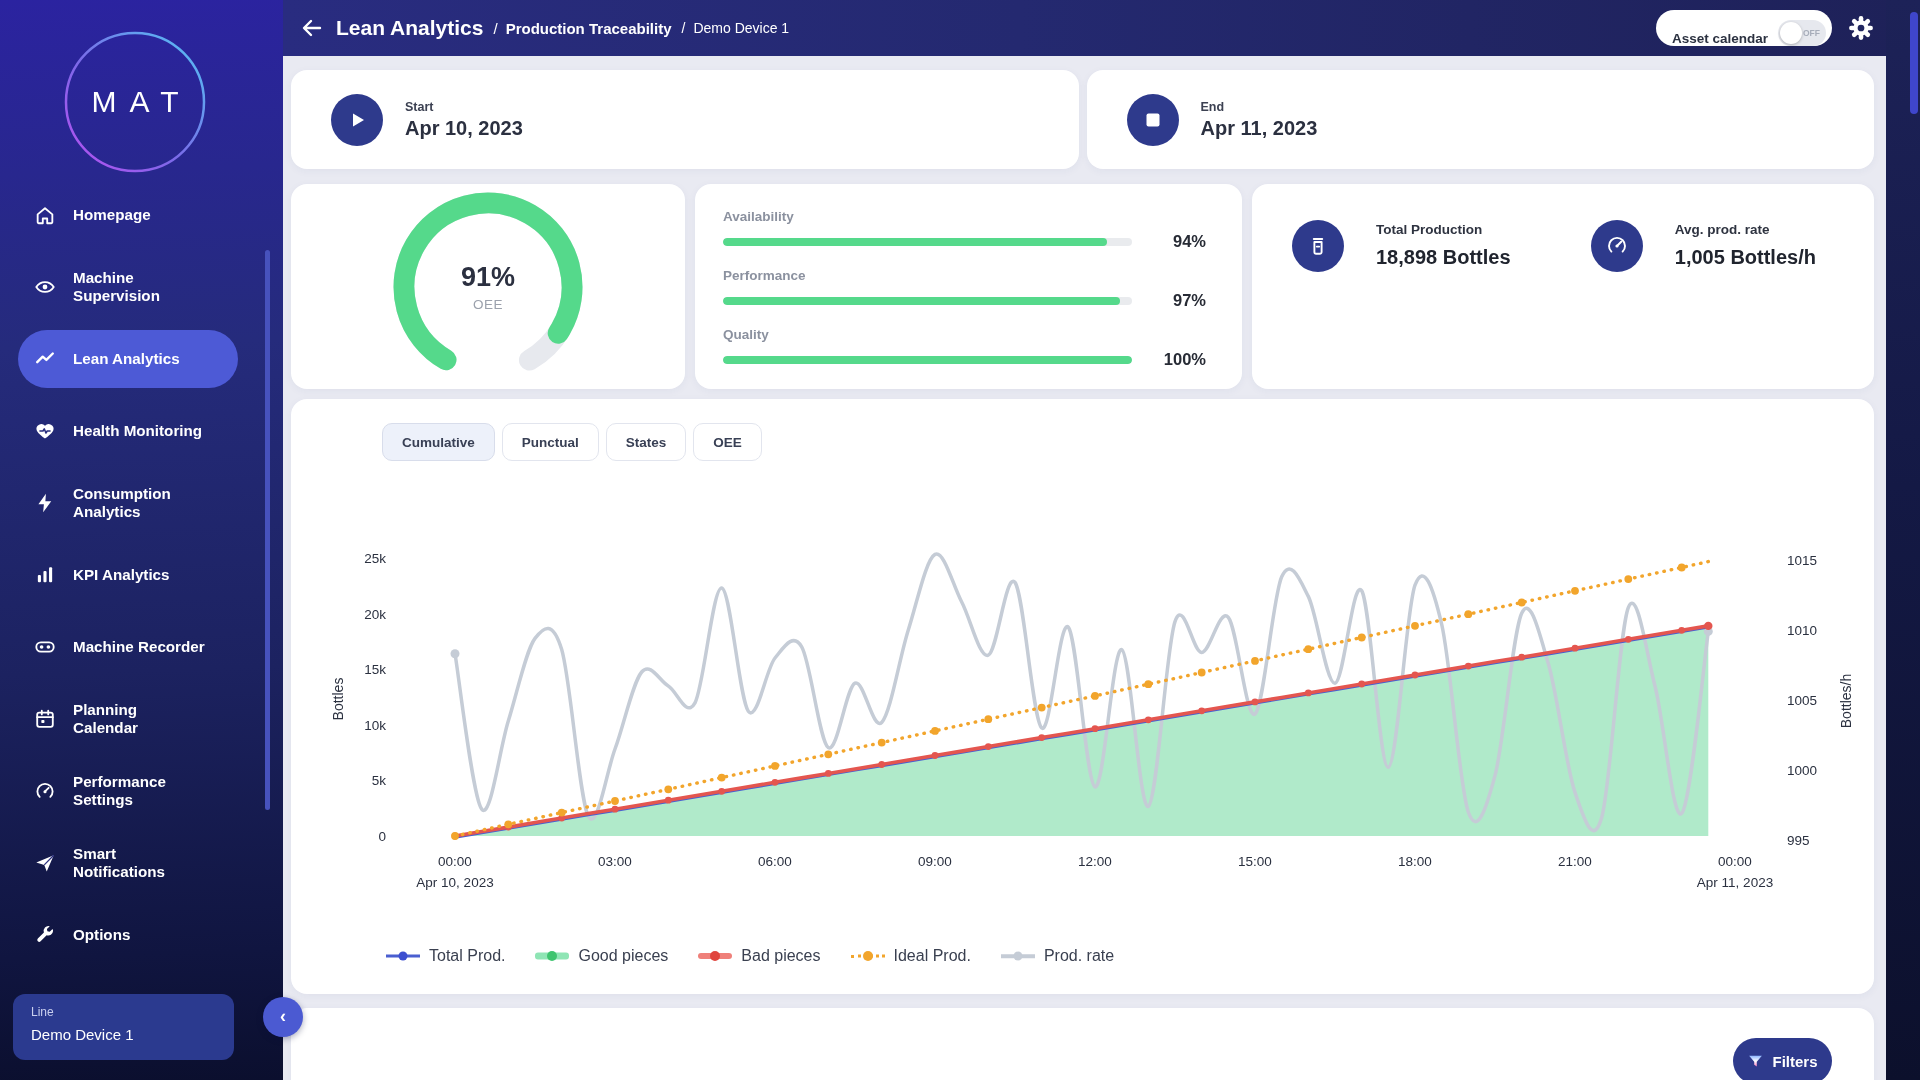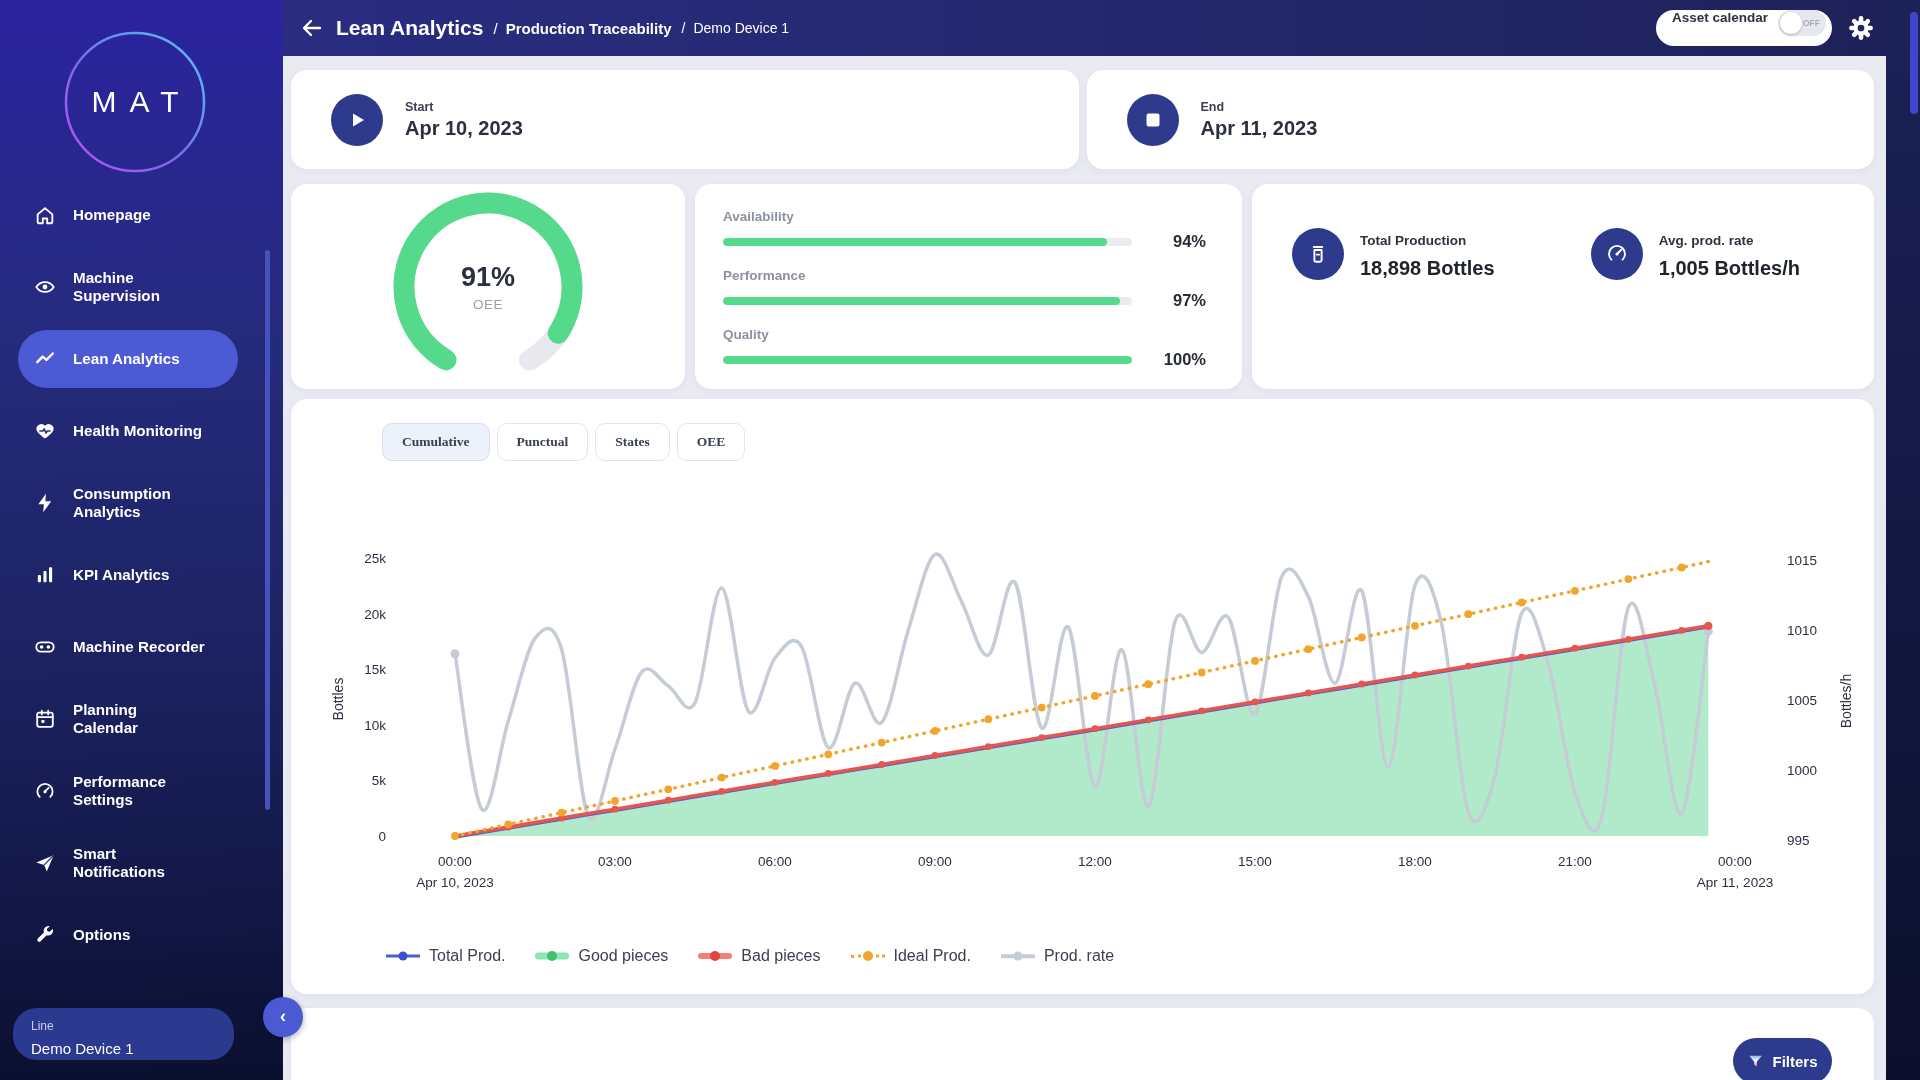--- a/index.html
+++ b/index.html
@@ -14,39 +14,39 @@
     color:#fff; font-size:30px; font-weight:400; letter-spacing:13px; padding-left:13px; }
   .nav { position:absolute; top:179px; left:0; right:12px; }
   .nav-item { height:72px; display:flex; align-items:center; padding-left:34px; cursor:pointer; }
   .nav-item .nicon { width:22px; height:22px; flex:0 0 22px; margin-right:17px; display:flex; align-items:center; }
   .nav-item .nlabel { color:#fff; font-size:15.2px; font-weight:700; line-height:1.2;
     max-width:150px; white-space:pre-line; }
   .nav-item.selected { height:58px; margin:7px 33px 7px 18px; padding-left:16px;
     background:#4d5ad6; border-radius:29px; }
   .side-scroll { position:absolute; top:250px; right:13px; width:5px; height:560px;
     border-radius:3px; background:#4752bd; }
-  .line-card { position:absolute; left:13px; bottom:20px; width:221px; height:52px;
-    background:#2b3a8f; border-radius:24px; padding:11px 18px; cursor:pointer;margin-top:32px; }
+  .line-card { position:absolute; left:13px; bottom:20px; width:221px; height:66px;
+    background:#2b3a8f; border-radius:12px; padding:11px 18px; cursor:pointer;margin-top:32px; }
   .line-card .llabel { color:#c9cfee; font-size:12px; font-weight:400; }
   .line-card .lvalue { color:#fff; font-size:15px; font-weight:400; margin-top:7px; }
   .collapse-btn { position:absolute; left:263px; top:997px; width:40px; height:40px; border-radius:50%;
     background:#4b5ad2; border:none; color:#fff; font-size:18px; font-weight:700; cursor:pointer; z-index:9;
     box-shadow:0 2px 6px rgba(10,15,60,.35); display:flex; align-items:center; justify-content:center; padding-bottom:2px; }
 
   
   .topbar { position:absolute; left:283px; right:0; top:0; height:56px;
     background:linear-gradient(90deg,#292c80 0%,#242970 45%,#1e2158 100%);
     display:flex; align-items:center; padding:0 46px 0 17px; z-index:4; }
   .back-btn { background:none; border:none; cursor:pointer; width:30px; height:30px; display:flex; align-items:center; }
   .page-title { color:#fff; font-size:21px; font-weight:700; margin:0 10px 0 6px; }
   .crumb { color:#fff; font-size:15px; font-weight:600; margin-right:10px; }
   .crumb.small { font-size:14px; font-weight:500; }
   .crumb .slash { font-weight:400; margin-right:8px; }
   .top-right { margin-left:auto; display:flex; align-items:center; }
-  .asset-pill { background:#fff; border-radius:18px; height:36px; display:flex; align-items:flex-start;
+  .asset-pill { background:#fff; border-radius:18px; height:36px; display:flex; align-items:flex-end;
     padding:0 6px 0 16px; cursor:pointer; }
   .asset-pill .alabel { color:#2b3140; font-size:13.5px; font-weight:600; margin-right:10px; }
   .toggle { width:48px; height:26px; border-radius:13px; background:#e6e8ee; position:relative; cursor:pointer; }
   .toggle .knob { position:absolute; left:2px; top:2px; width:22px; height:22px; border-radius:50%;
     background:#fff; box-shadow:0 1px 3px rgba(0,0,0,.25); }
   .toggle .state { position:absolute; right:6px; top:8px; font-size:8.5px; font-weight:700; color:#a7adba; }
   .gear { margin-left:16px; width:26px; height:26px; cursor:pointer; }
 
   
   .page-scroll-track { position:absolute; right:0; top:0; width:34px; height:1080px;
@@ -76,28 +76,28 @@
 
   .bars-card { padding:25px 36px 20px 28px; display:flex; flex-direction:column; justify-content:space-between; }
   .kpi-row .klabel { font-size:13.5px; font-weight:700; color:#8b919f; margin-bottom:8px; }
   .kpi-bar-line { display:flex; align-items:center; }
   .kpi-track { flex:1; height:8px; border-radius:4px; background:#e9ebee; overflow:hidden; }
   .kpi-fill { height:8px; border-radius:4px; background:#55d98b; }
   .kpi-value { width:52px; margin-left:22px; text-align:right; font-size:16.5px; font-weight:700; color:#272b35; }
 
   .stats-card { padding:28px 30px 24px 40px; display:grid; grid-template-columns:1.18fr 1fr;
     grid-template-rows:1fr 1fr; row-gap:18px; }
-  .stat { display:flex; align-items:flex-end; gap:16px; }
+  .stat { display:flex; align-items:center; gap:32px; }
   .stat .slabel { font-size:13.5px; font-weight:700; color:#2e3340; }
   .stat .svalue { font-size:20px; font-weight:700; color:#20242e; margin-top:9px; }
 
   .chart-card { margin-top:10px; height:595px; position:relative; padding-top:24px; }
   .tabs { display:flex; gap:7px; margin-left:91px; }
   .tab { height:38px; padding:0 19px; border-radius:10px; border:1.5px solid #e2e5ee; background:#fff;
-    font-family:Liberation Serif, serif; font-size:13.5px; font-weight:700; color:#394055; cursor:pointer; }
+    font-family:Liberation Sans, sans-serif; font-size:13.5px; font-weight:700; color:#394055; cursor:pointer; }
   .tab.selected { background:#edf1fa; border-color:#d8ddeb; }
   .chart-area { position:absolute; left:0; top:70px; width:100%; }
   .legend { position:absolute; left:95px; top:548px; display:flex; gap:30px; align-items:center; }
   .legend-item { display:flex; align-items:center; cursor:pointer; }
   .legend-item .ltext { font-size:16px; color:#3a4050; margin-left:9px; }
   .sw { position:relative; width:34px; height:12px; }
   .sw .line { position:absolute; left:0; right:0; top:50%; transform:translateY(-50%); }
   .sw .dot { position:absolute; left:50%; top:50%; transform:translate(-50%,-50%); border-radius:50%; }
   .sw-total .line { height:3px; background:#4a5fd0; }
   .sw-total .dot { width:9px; height:9px; background:#3d4fd0; }

